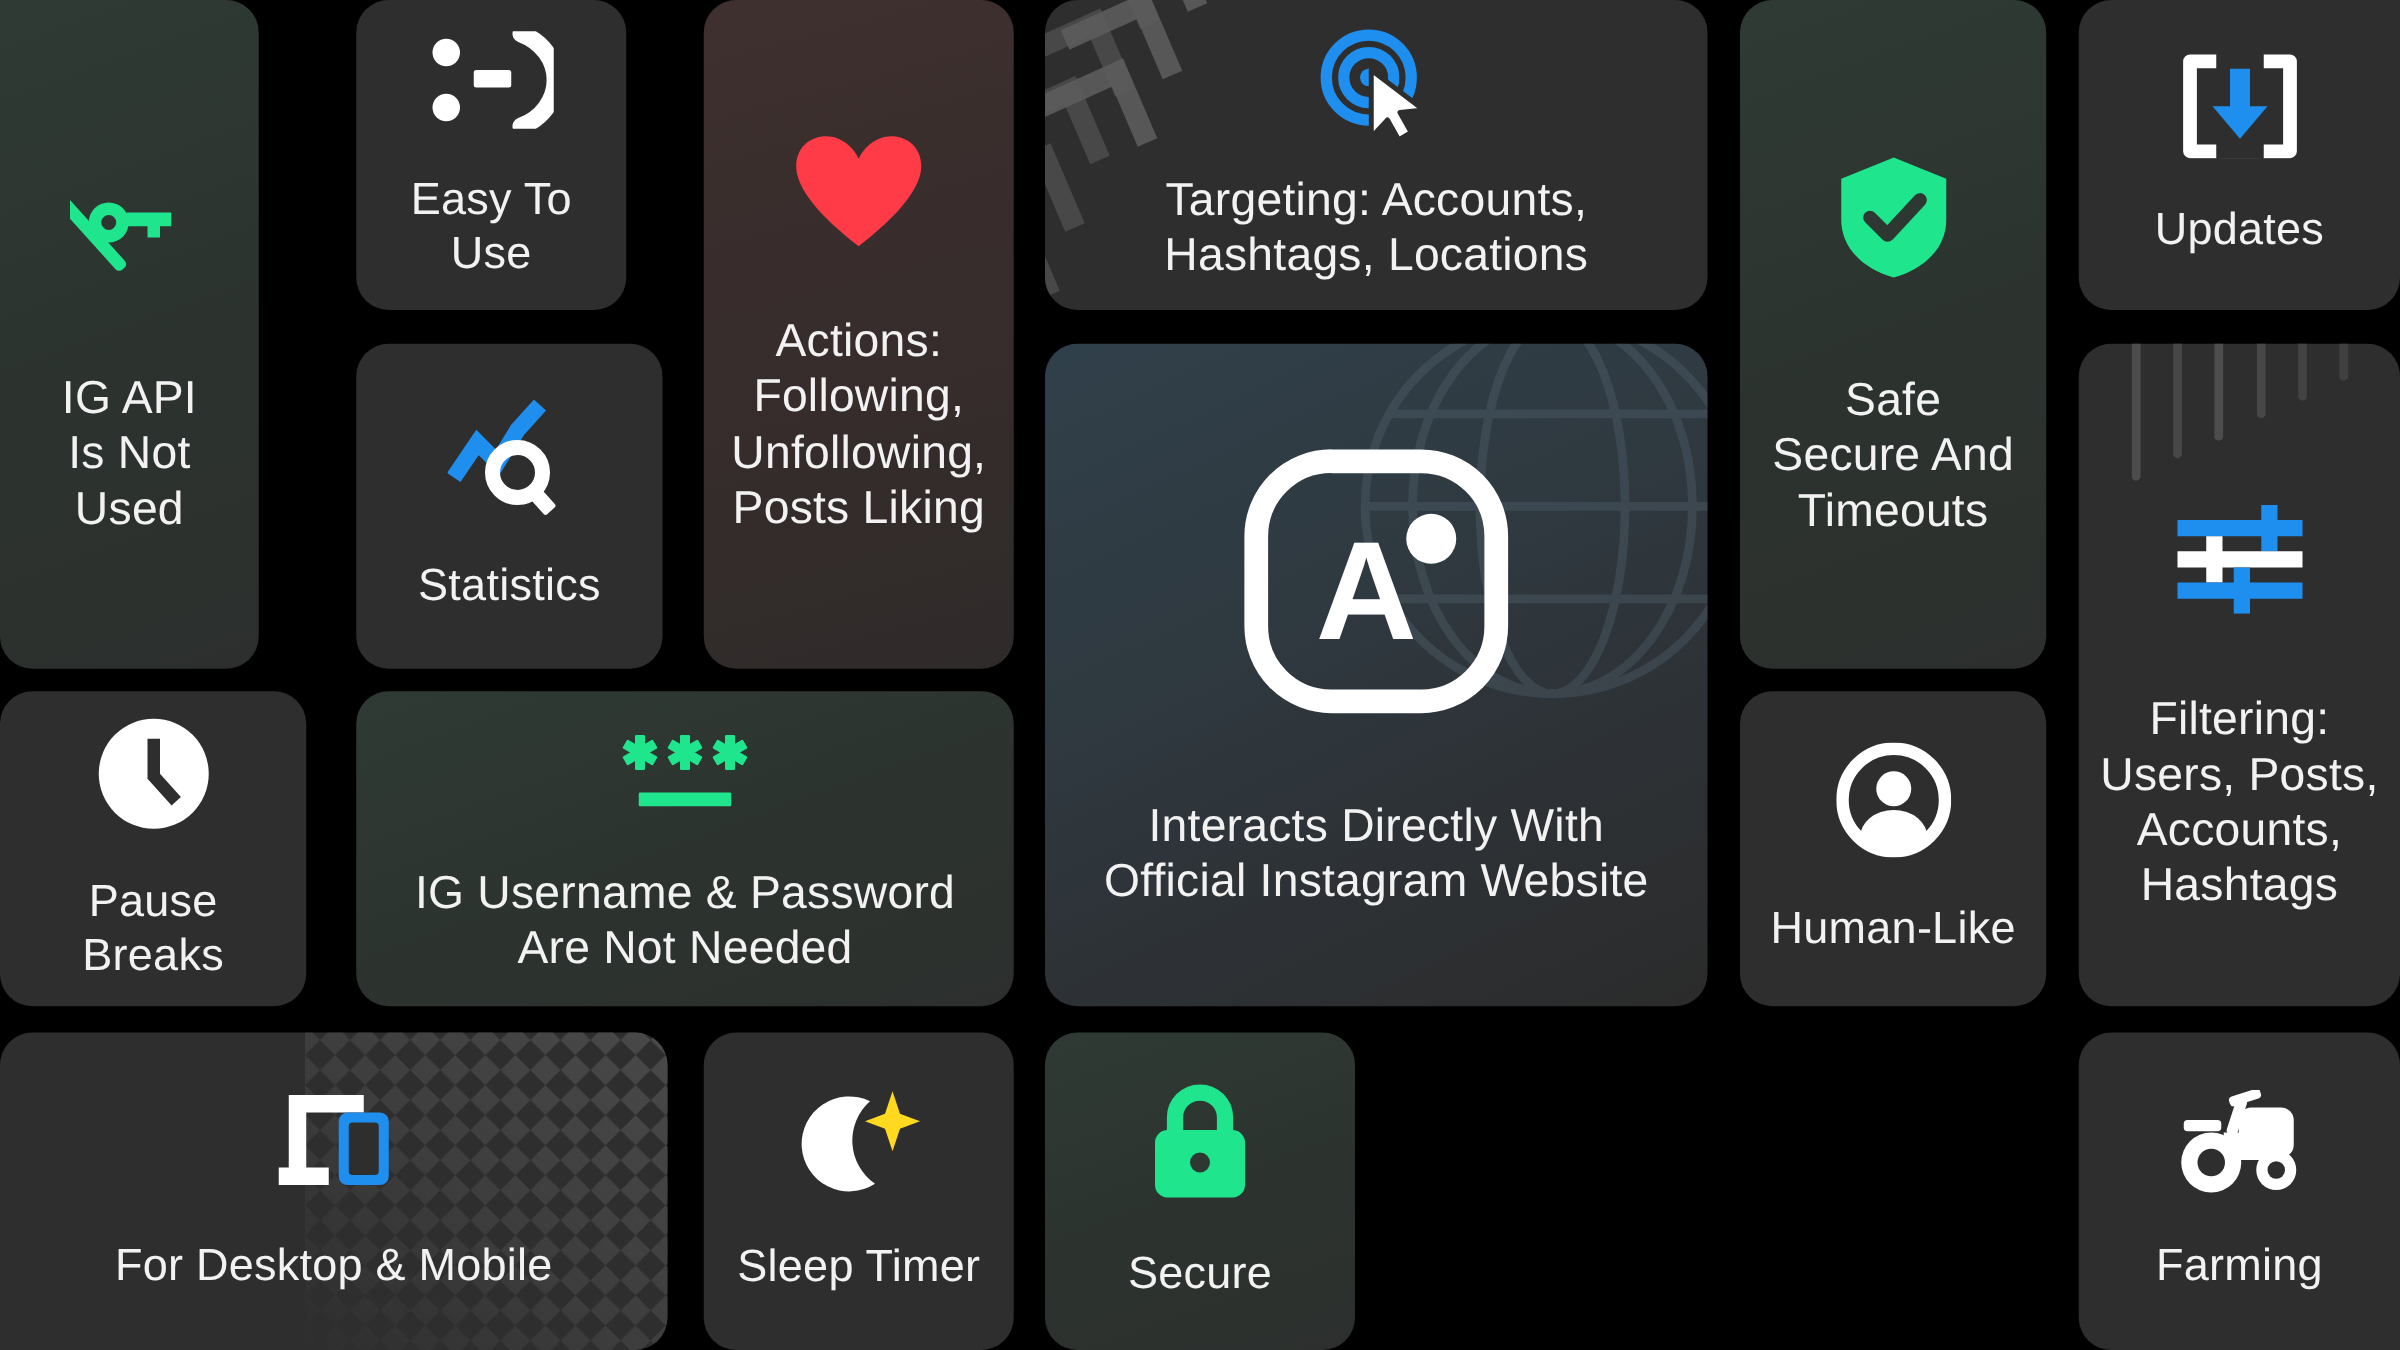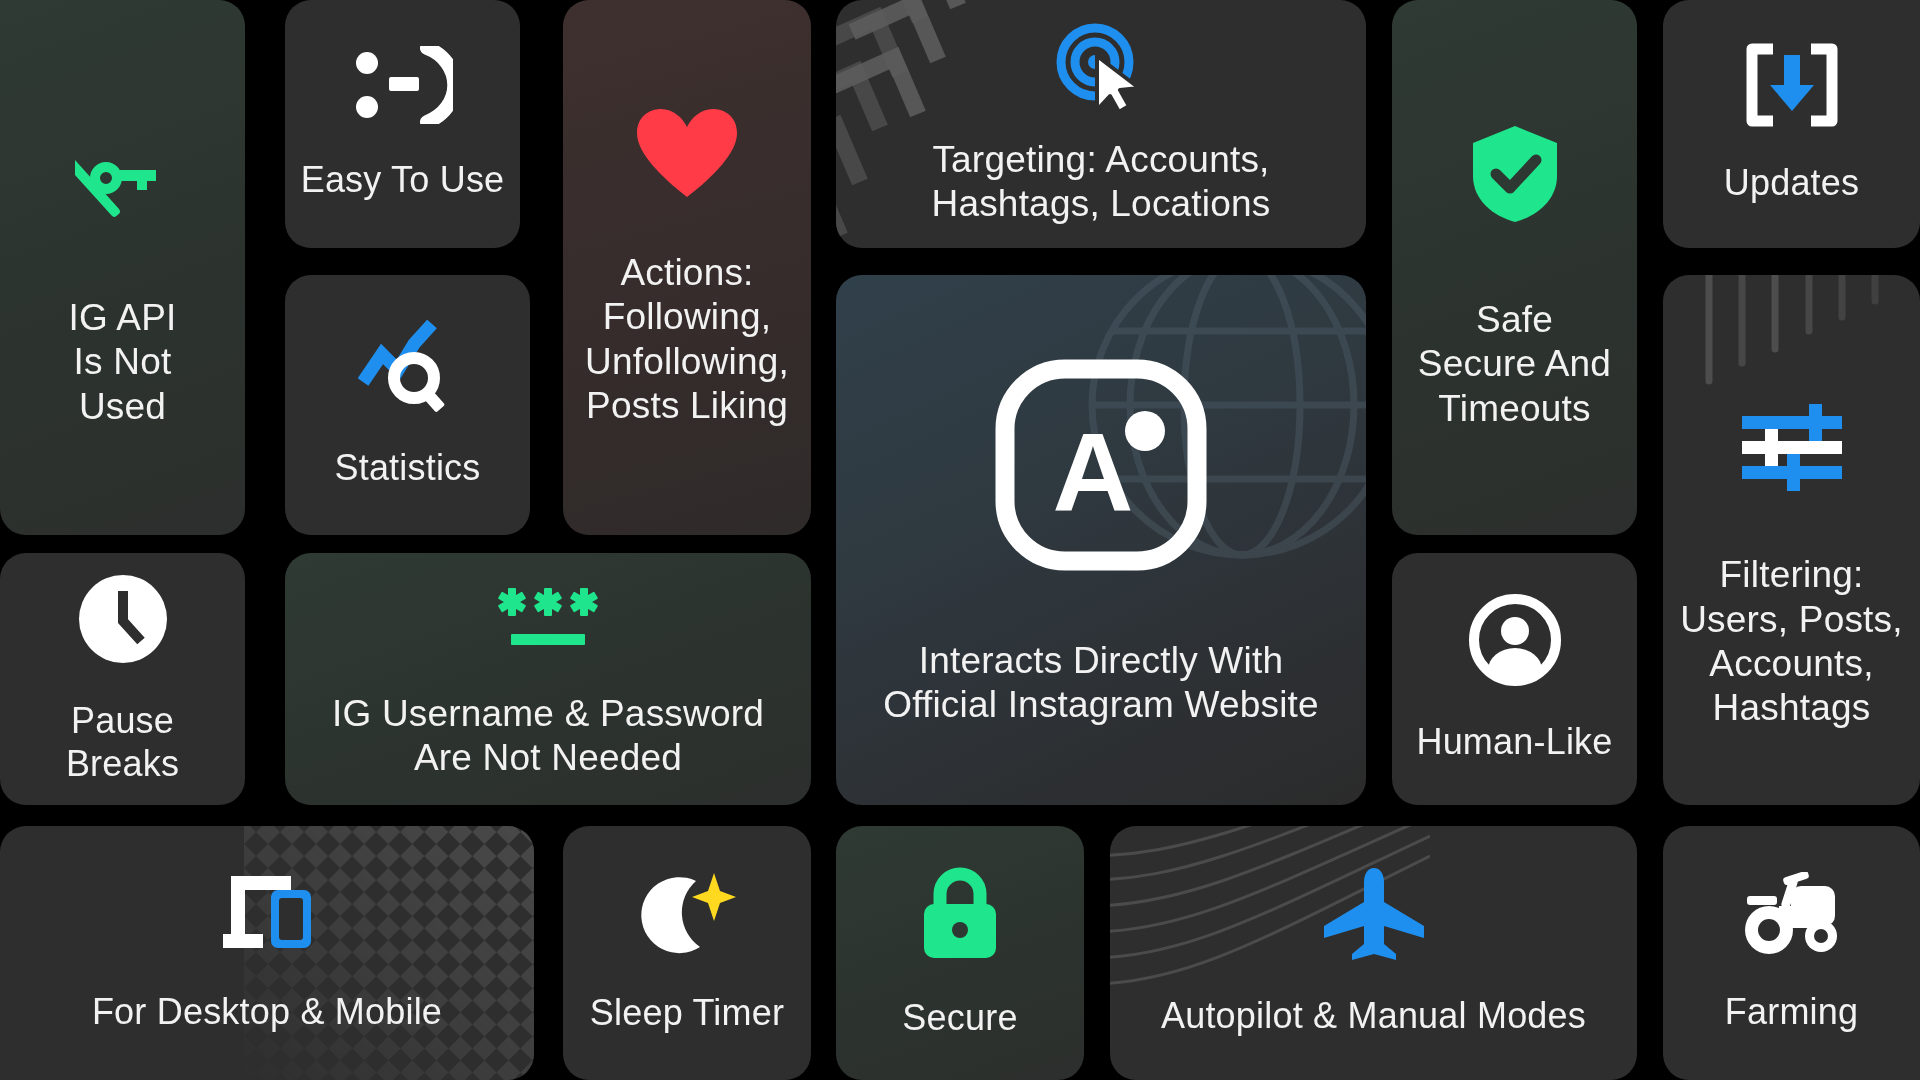--- a/index.html
+++ b/index.html
@@ -48,22 +48,22 @@
     white-space: pre-line;
     line-height: 1.20;
   }
   .lbl-lg { font-size: 37px; }
   .lbl-md { font-size: 36px; }
 
   
   .deco { position: absolute; z-index: 1; pointer-events: none; }
 
   
-  #t-igapi      { left:0;    top:0;    width:245px;  height:535px; border-top-left-radius:0; }
-  #t-easy       { left:285px;top:0;    width:235px;  height:248px; border-top-right-radius:26px; }
+  #t-igapi      { left:0;    top:0;    width:207px;  height:535px; border-top-left-radius:0; }
+  #t-easy       { left:285px;top:0;    width:216px;  height:248px; border-top-right-radius:26px; }
   #t-actions    { left:563px;top:0;    width:248px;  height:535px; }
   #t-stats      { left:285px;top:275px;width:245px;  height:260px; }
   #t-targeting  { left:836px;top:0;    width:530px;  height:248px; }
   #t-center     { left:836px;top:275px;width:530px;  height:530px; }
   #t-safe       { left:1392px;top:0;   width:245px;  height:535px; }
   #t-updates    { left:1663px;top:0;   width:257px;  height:248px; border-top-right-radius:0;align-items:center; }
   #t-filtering  { left:1663px;top:275px;width:257px; height:530px; }
   #t-pause      { left:0;    top:553px;width:245px;  height:252px; border-top-left-radius:26px; }
   #t-cred       { left:285px;top:553px;width:526px;  height:252px; }
   #t-human      { left:1392px;top:553px;width:245px; height:252px; }
@@ -372,42 +372,20 @@
         <svg width="84" height="96" viewBox="0 0 84 96">
           <path d="M22 40 V28 a20 20 0 0 1 40 0 V40" fill="none" stroke="#1fe68c" stroke-width="13"></path>
           <rect x="6" y="38" width="72" height="54" rx="10" fill="#1fe68c"></rect>
           <circle cx="42" cy="64" r="8" fill="#2d3833"></circle>
         </svg>
       </span>
       <span class="label lbl-md">Secure</span>
     </div>
   </div>
 
-  <div class="tile dark" id="t-autopilot">
-    <div class="deco" style="left:-10px; top:-6px; width:330px; height:206px;">
-      <svg width="330" height="206" viewBox="0 0 330 206">
-        <g fill="none" stroke="#4b4b4b" stroke-width="3">
-          <path d="M-6 36  C 80 34 150 8 330 -62"></path>
-          <path d="M-6 60  C 82 58 152 28 330 -44"></path>
-          <path d="M-6 86  C 84 84 156 50 330 -24"></path>
-          <path d="M-6 112 C 86 110 160 72 330 -4"></path>
-          <path d="M-6 138 C 88 136 164 94 330 16"></path>
-          <path d="M-6 164 C 90 162 168 116 330 36"></path>
-        </g>
-      </svg>
-    </div>
-    <div class="inner">
-      <span class="icon">
-        <svg width="104" height="92" viewBox="0 0 104 92">
-          <path d="M52 0 C58 0 62 6 62 14 V34 L102 58 V70 L62 58 V76 L74 86 V92 L52 86 L30 92 V86 L42 76 V58 L2 70 V58 L42 34 V14 C42 6 46 0 52 0 Z" fill="#1f8fef"></path>
-        </svg>
-      </span>
-      <span class="label lbl-md">Autopilot &amp; Manual Modes</span>
-    </div>
-  </div>
 
   <div class="tile dark" id="t-farming">
     <div class="inner">
       <span class="icon">
         <svg width="106" height="84" viewBox="0 0 106 84">
           <g fill="#ffffff">
             <rect x="52" y="14" width="44" height="40" rx="10"></rect>
             <rect x="40" y="34" width="30" height="22"></rect>
             <rect x="8" y="24" width="30" height="9" rx="3"></rect>
             <rect x="46" y="6" width="9" height="30" rx="3" transform="rotate(18 50 21)"></rect>

